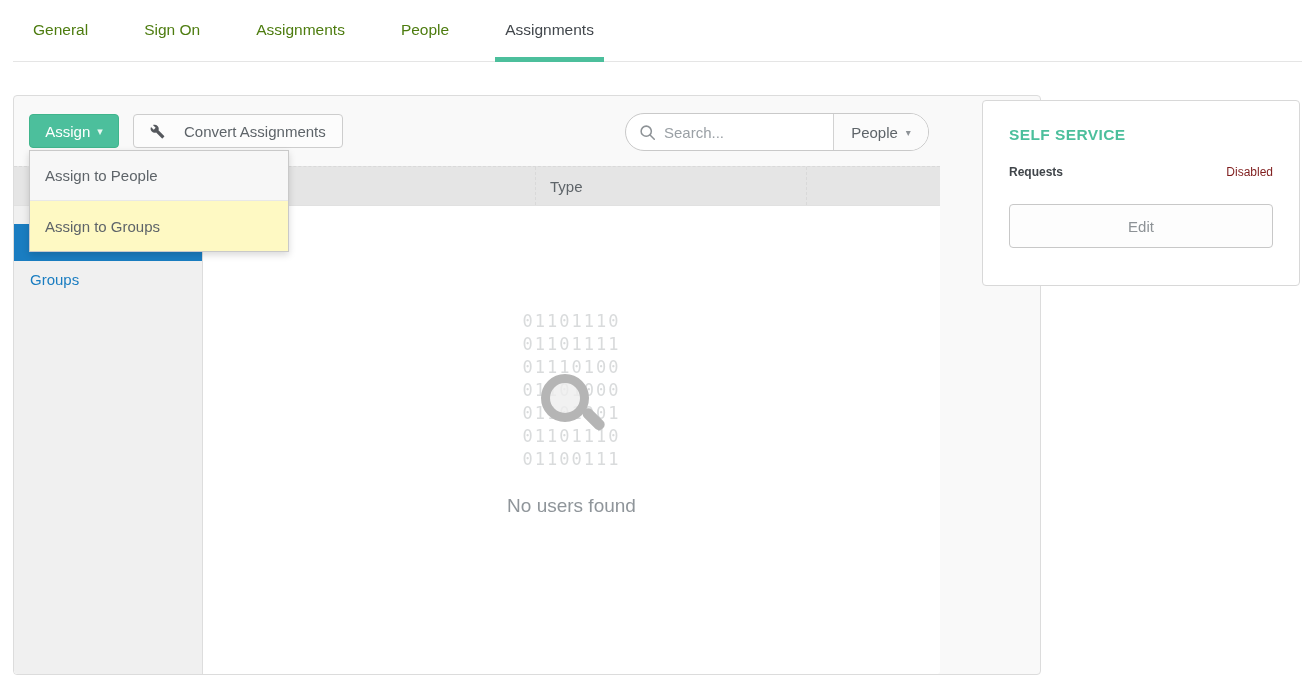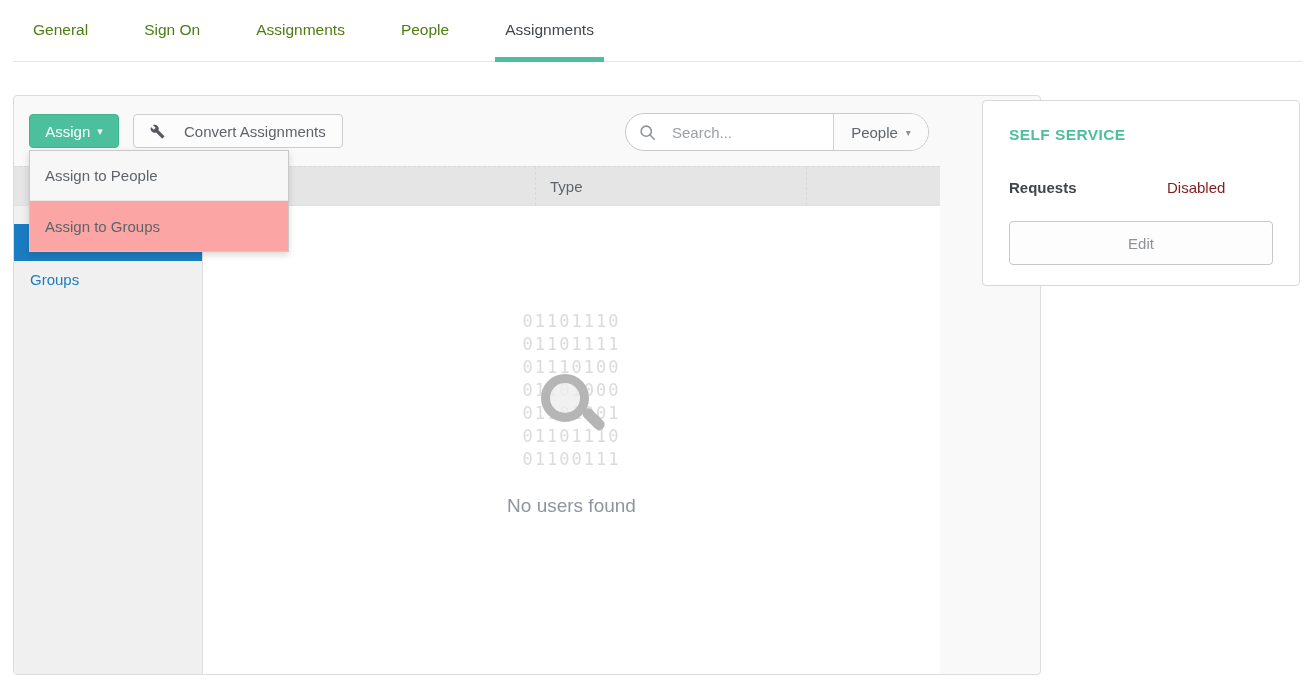--- a/index.html
+++ b/index.html
@@ -21,21 +21,21 @@
   .toolbar { position:relative; height:70px; }
   .btn-assign { position:absolute; left:15px; top:18px; width:90px; height:34px;
                 background:#4cbf9c; border:1px solid #40b58c; border-radius:4px; color:#fff;
                 font-size:15px; display:flex; align-items:center; justify-content:center; gap:7px; cursor:pointer; }
   .btn-assign .caret { font-size:11px; color:#e8f7f1; }
   .btn-convert { position:absolute; left:119px; top:18px; height:34px; padding:0 16px;
                  background:#fcfcfc; border:1px solid #cdcdcd; border-radius:4px; color:#5e6469;
                  font-size:15px; display:flex; align-items:center; gap:19px; cursor:pointer; }
   .search-pill { position:absolute; left:611px; top:17px; width:304px; height:38px;
                  border:1px solid #c9c9c9; border-radius:19px; background:#fff; display:flex; overflow:hidden; }
-  .search-left { flex:1; display:flex; align-items:center; padding-left:13px; gap:16px; }
+  .search-left { flex:1; display:flex; align-items:center; padding-left:13px; gap:8px; }
   .search-left input { border:none; outline:none; font-size:15px; color:#5e6469; width:150px;
                        background:transparent; font-family:"Liberation Sans", sans-serif; }
   .search-left input::placeholder { color:#9aa0a5; }
   .search-scope { width:95px; background:#fbfbfb; border-left:1px solid #d2d2d2; display:flex;
                   align-items:center; justify-content:center; gap:8px; font-size:15px; color:#5e6469; cursor:pointer; }
   .search-scope .caret { font-size:10px; color:#8d9296; }
 
   .table-head { position:absolute; top:70px; left:0; width:926px; height:40px; background:#e5e5e5;
                 border-top:1px dashed #d9d9d9; border-bottom:1px solid #e1e1e1; display:flex; }
   .th { border-right:1px dashed #d9d9d9; display:flex; align-items:center; padding-left:14px;
@@ -57,28 +57,28 @@
   .mag-circle { position:absolute; left:0; top:0; width:48px; height:48px; border:9px solid #b5b5b5;
                 border-radius:50%; background:rgba(238,238,238,0.8); }
   .mag-handle { position:absolute; left:38px; top:36px; width:11px; height:26px; background:#b5b5b5;
                 border-radius:5px; transform:rotate(-45deg); transform-origin:top center; }
 
   
   .assign-menu { position:absolute; left:29px; top:150px; width:260px; background:#fff;
                  border:1px solid #c9c9c9; border-radius:0; box-shadow:0 3px 7px rgba(0,0,0,0.15);
                  z-index:10; overflow:hidden; }
   .menu-item { height:50px; display:flex; align-items:center; padding-left:15px; font-size:15px;
-               color:#5e6469; background:#fca5a5; cursor:pointer; }
+               color:#5e6469; background:#fef9c3; cursor:pointer; }
   .menu-item:first-child { background:#f7f7f7; border-bottom:1px solid #e8e8e8; }
 
   
   .ss-card { position:absolute; left:982px; top:100px; width:318px; height:186px; background:#fff;
              border:1px solid #d8d8d8; border-radius:4px; padding:25px 26px; }
   .ss-title { font-size:15.5px; font-weight:bold; color:#4cbf9c; letter-spacing:0.4px; }
-  .ss-row { margin-top:35px; display:flex; font-size:15px; }
+  .ss-row { margin-top:21px; display:flex; font-size:12px;justify-content:space-between; }
   .ss-req { font-weight:bold; color:#40454a; width:158px; }
   .ss-val { color:#7f1d1d; }
   .ss-edit { margin-top:25px; width:100%; height:44px; background:#fdfdfd; border:1px solid #c8c8c8;
              border-radius:4px; font-size:15px; color:#8d9296; font-family:"Liberation Sans", sans-serif; cursor:pointer; }
 
   .icon-svg { display:block; }
 </style>
 </head>
 <body>
 

